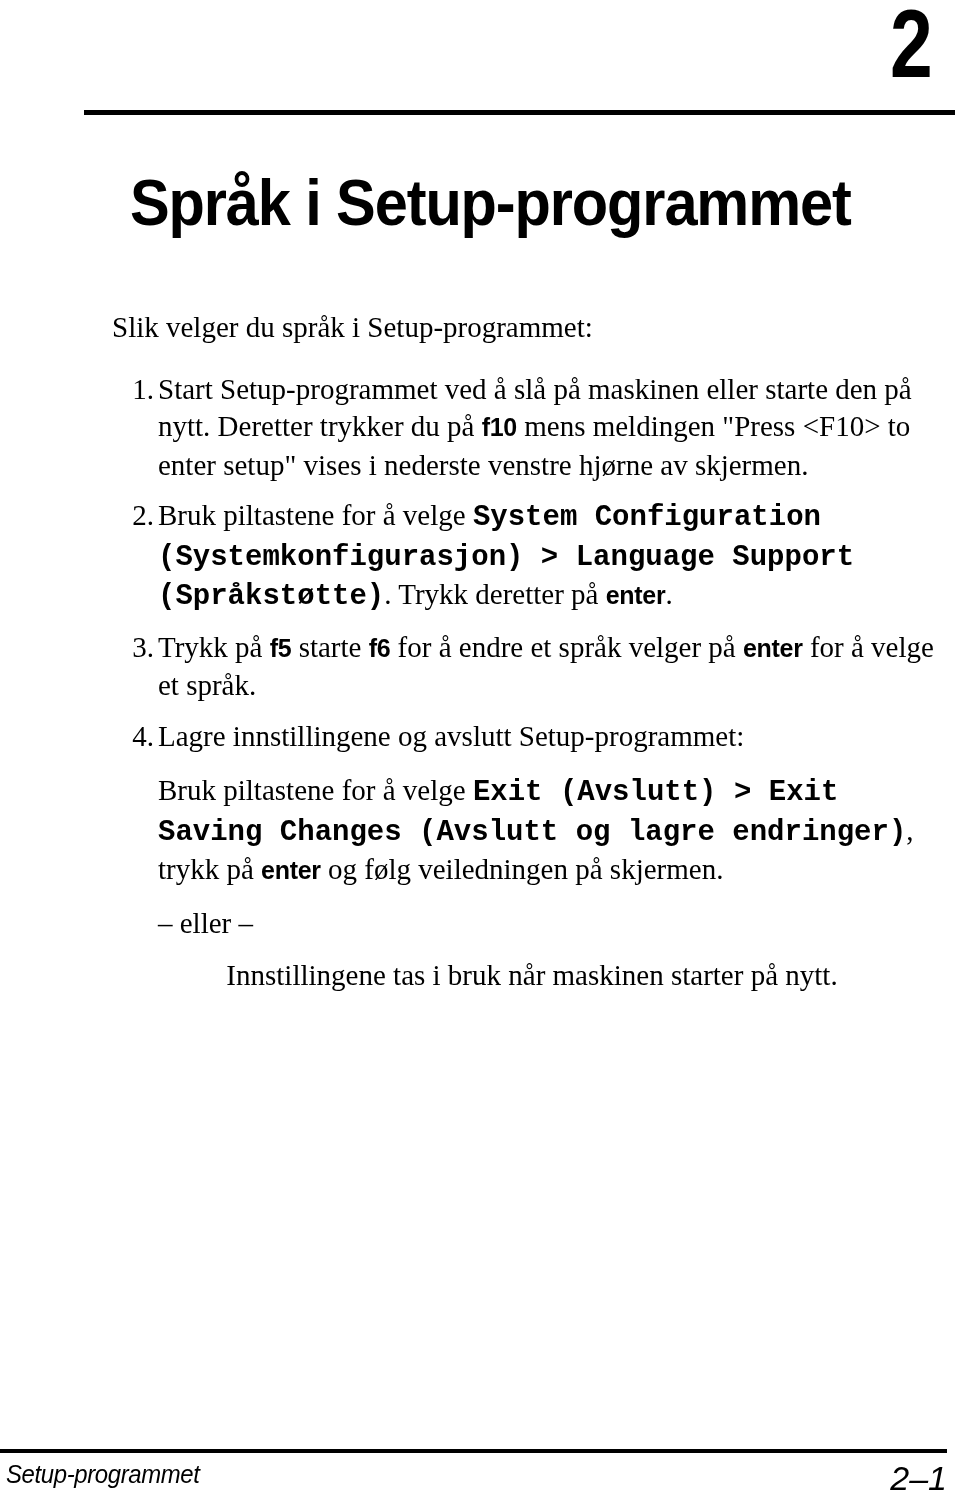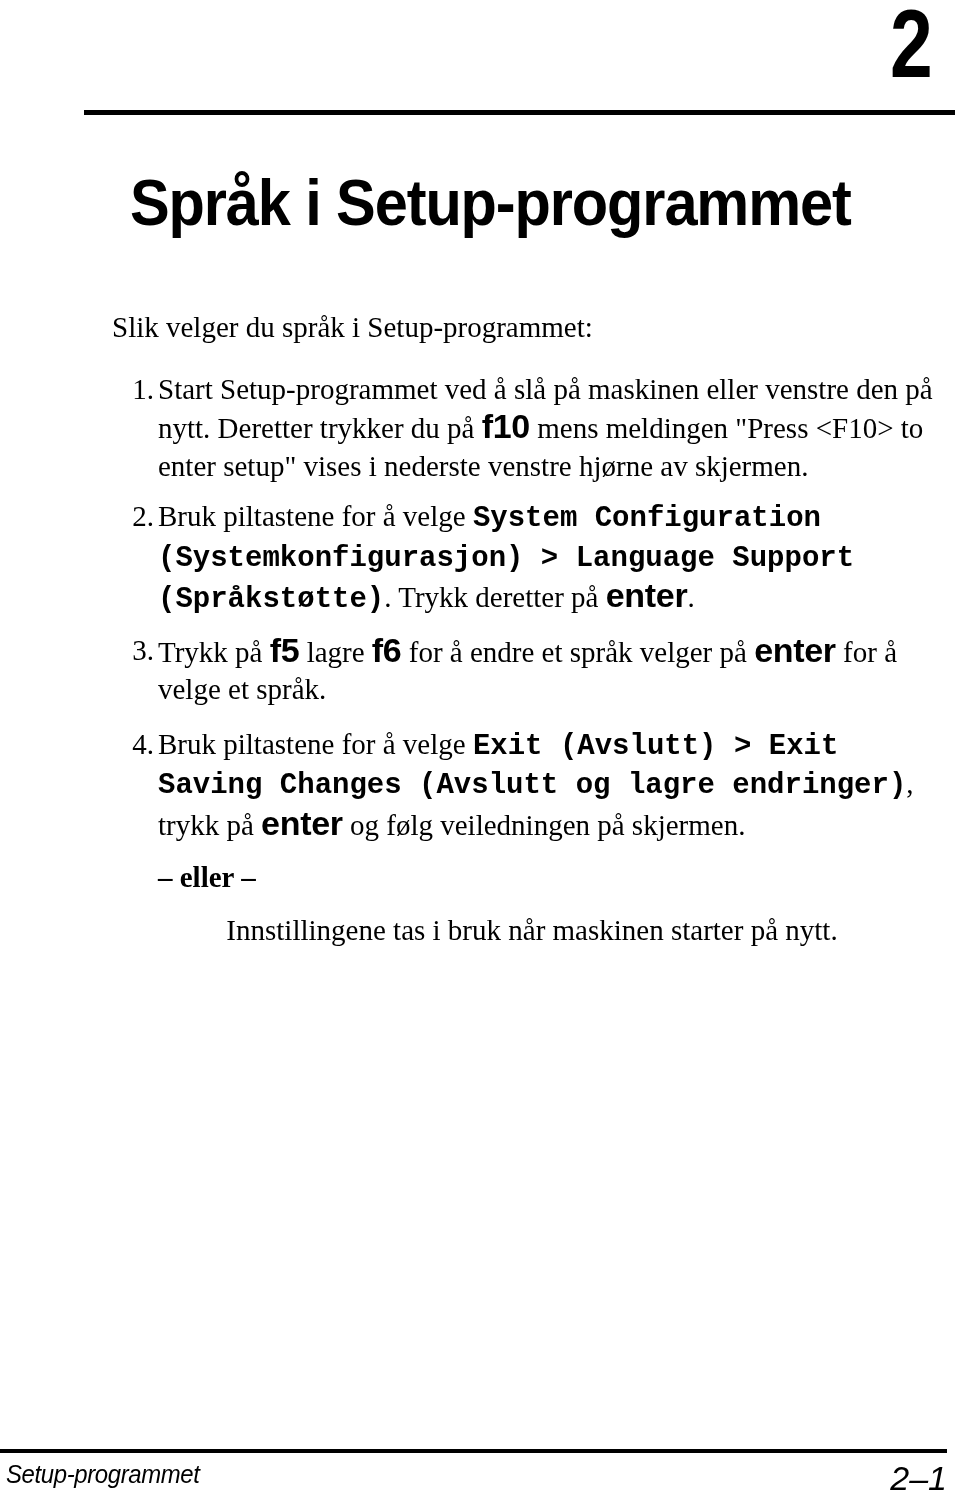--- a/index.html
+++ b/index.html
@@ -92,33 +92,32 @@
     text-align: right;
   }
 
   .sub-para {
     margin-top: 17px;
   }
 
   .or-line {
     margin-top: 15px;
     margin-bottom: 14px;
-    font-weight: bold;
   }
 
   .closing-line {
     margin: 15px 0 0 0;
     text-align: center;
   }
 
   
   .key {
     font-family: "Liberation Sans", "DejaVu Sans", sans-serif;
     font-weight: bold;
-    font-size: 34px;
+    font-size: 25px;
     letter-spacing: -0.3px;
   }
 
   
   .menu {
     font-weight: bold;
     font-family: Liberation Mono, monospace;
   }
 
   
@@ -168,35 +167,36 @@
 <h1 class="chapter-title">Språk i Setup-programmet</h1>
 
 <div class="body-block">
 
   <p class="lead-line">Slik velger du språk i Setup-programmet:</p>
 
   <ol class="steps">
 
     <li>
       <span class="marker">1.</span>
-      <span class="step-text"><span>Start Setup-programmet ved å slå på maskinen eller venstre den på nytt. Deretter trykker du på </span><span class="key">f10</span><span> mens meldingen "Press &lt;F10&gt; to enter setup" vises i nederste venstre hjørne av skjermen.</span></span>
+      <span class="step-text"><span>Start Setup-programmet ved å slå på maskinen eller starte den på nytt. Deretter trykker du på </span><span class="key">f10</span><span> mens meldingen "Press &lt;F10&gt; to enter setup" vises i nederste venstre hjørne av skjermen.</span></span>
     </li>
 
     <li>
       <span class="marker">2.</span>
       <span class="step-text"><span>Bruk piltastene for å velge </span><span class="menu">System Configuration (Systemkonfigurasjon) &gt; Language Support (Språkstøtte)</span><span>. Trykk deretter på </span><span class="key">enter</span><span>.</span></span>
     </li>
 
     <li>
       <span class="marker">3.</span>
-      <span class="step-text"><span>Trykk på </span><span class="key">f5</span><span> lagre </span><span class="key">f6</span><span> for å endre et språk velger på </span><span class="key">enter</span><span> for å velge et språk.</span></span>
+      <span class="step-text"><span>Trykk på </span><span class="key">f5</span><span> starte </span><span class="key">f6</span><span> for å endre et språk velger på </span><span class="key">enter</span><span> for å velge et språk.</span></span>
     </li>
 
     <li>
       <span class="marker">4.</span>
+      <span class="step-text"><span>Lagre innstillingene og avslutt Setup-programmet:</span></span>
 
       <div class="sub-para"><span>Bruk piltastene for å velge </span><span class="menu">Exit (Avslutt) &gt; Exit Saving Changes (Avslutt og lagre endringer)</span><span>, trykk på </span><span class="key">enter</span><span> og følg veiledningen på skjermen.</span></div>
 
       <div class="or-line">– eller –</div>
 
     </li>
 
   </ol>
 
   <p class="closing-line">Innstillingene tas i bruk når maskinen starter på nytt.</p>

